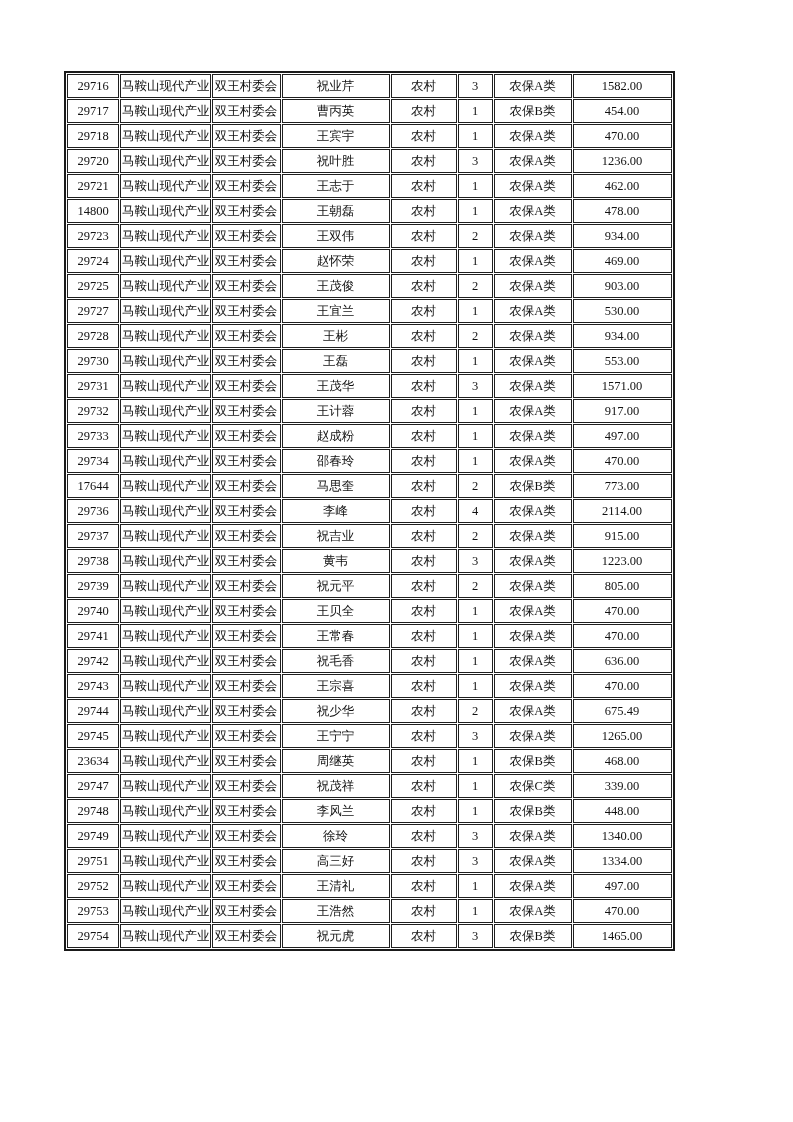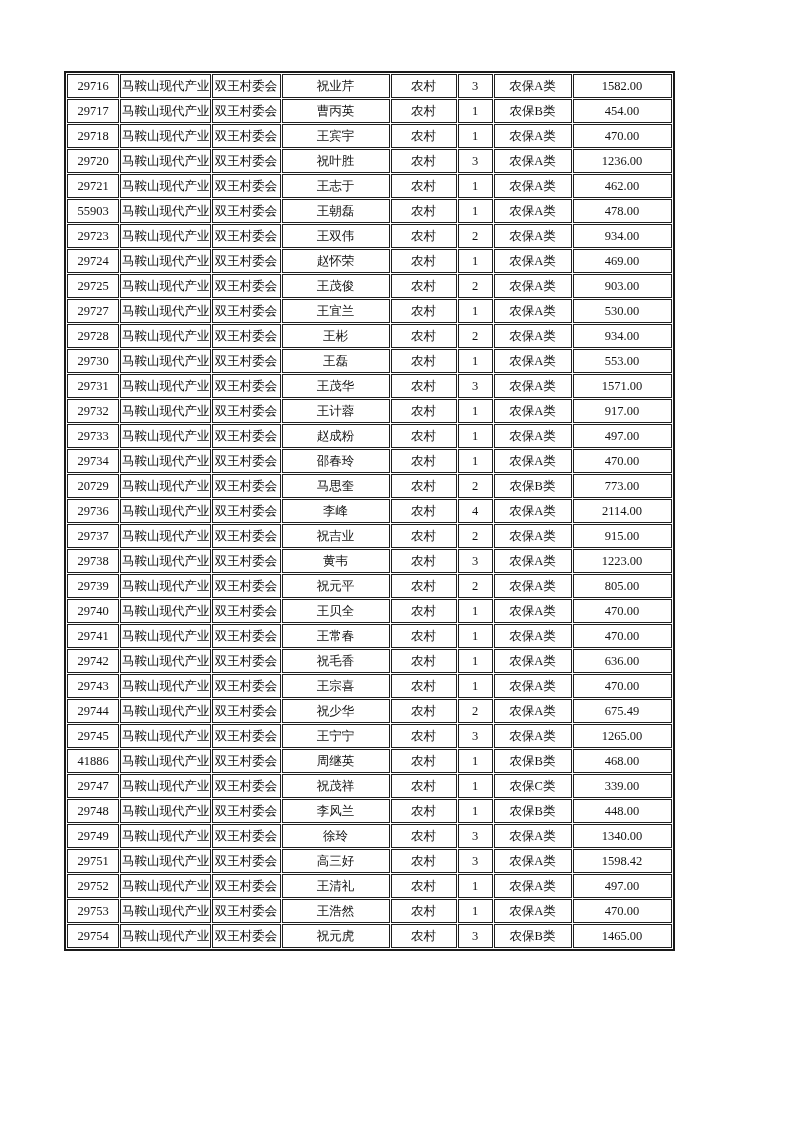--- a/index.html
+++ b/index.html
@@ -112,21 +112,21 @@
           <td class="c0">29721</td>
           <td class="c1">马鞍山现代产业</td>
           <td class="c2">双王村委会</td>
           <td class="c3">王志于</td>
           <td class="c4">农村</td>
           <td class="c5">1</td>
           <td class="c6">农保A类</td>
           <td class="c7">462.00</td>
         </tr>
         <tr>
-          <td class="c0">55903</td>
+          <td class="c0">14800</td>
           <td class="c1">马鞍山现代产业</td>
           <td class="c2">双王村委会</td>
           <td class="c3">王朝磊</td>
           <td class="c4">农村</td>
           <td class="c5">1</td>
           <td class="c6">农保A类</td>
           <td class="c7">478.00</td>
         </tr>
         <tr>
           <td class="c0">29723</td>
@@ -222,21 +222,21 @@
           <td class="c0">29734</td>
           <td class="c1">马鞍山现代产业</td>
           <td class="c2">双王村委会</td>
           <td class="c3">邵春玲</td>
           <td class="c4">农村</td>
           <td class="c5">1</td>
           <td class="c6">农保A类</td>
           <td class="c7">470.00</td>
         </tr>
         <tr>
-          <td class="c0">20729</td>
+          <td class="c0">17644</td>
           <td class="c1">马鞍山现代产业</td>
           <td class="c2">双王村委会</td>
           <td class="c3">马思奎</td>
           <td class="c4">农村</td>
           <td class="c5">2</td>
           <td class="c6">农保B类</td>
           <td class="c7">773.00</td>
         </tr>
         <tr>
           <td class="c0">29736</td>
@@ -332,21 +332,21 @@
           <td class="c0">29745</td>
           <td class="c1">马鞍山现代产业</td>
           <td class="c2">双王村委会</td>
           <td class="c3">王宁宁</td>
           <td class="c4">农村</td>
           <td class="c5">3</td>
           <td class="c6">农保A类</td>
           <td class="c7">1265.00</td>
         </tr>
         <tr>
-          <td class="c0">41886</td>
+          <td class="c0">23634</td>
           <td class="c1">马鞍山现代产业</td>
           <td class="c2">双王村委会</td>
           <td class="c3">周继英</td>
           <td class="c4">农村</td>
           <td class="c5">1</td>
           <td class="c6">农保B类</td>
           <td class="c7">468.00</td>
         </tr>
         <tr>
           <td class="c0">29747</td>
@@ -379,21 +379,21 @@
           <td class="c7">1340.00</td>
         </tr>
         <tr>
           <td class="c0">29751</td>
           <td class="c1">马鞍山现代产业</td>
           <td class="c2">双王村委会</td>
           <td class="c3">高三好</td>
           <td class="c4">农村</td>
           <td class="c5">3</td>
           <td class="c6">农保A类</td>
-          <td class="c7">1598.42</td>
+          <td class="c7">1334.00</td>
         </tr>
         <tr>
           <td class="c0">29752</td>
           <td class="c1">马鞍山现代产业</td>
           <td class="c2">双王村委会</td>
           <td class="c3">王清礼</td>
           <td class="c4">农村</td>
           <td class="c5">1</td>
           <td class="c6">农保A类</td>
           <td class="c7">497.00</td>

